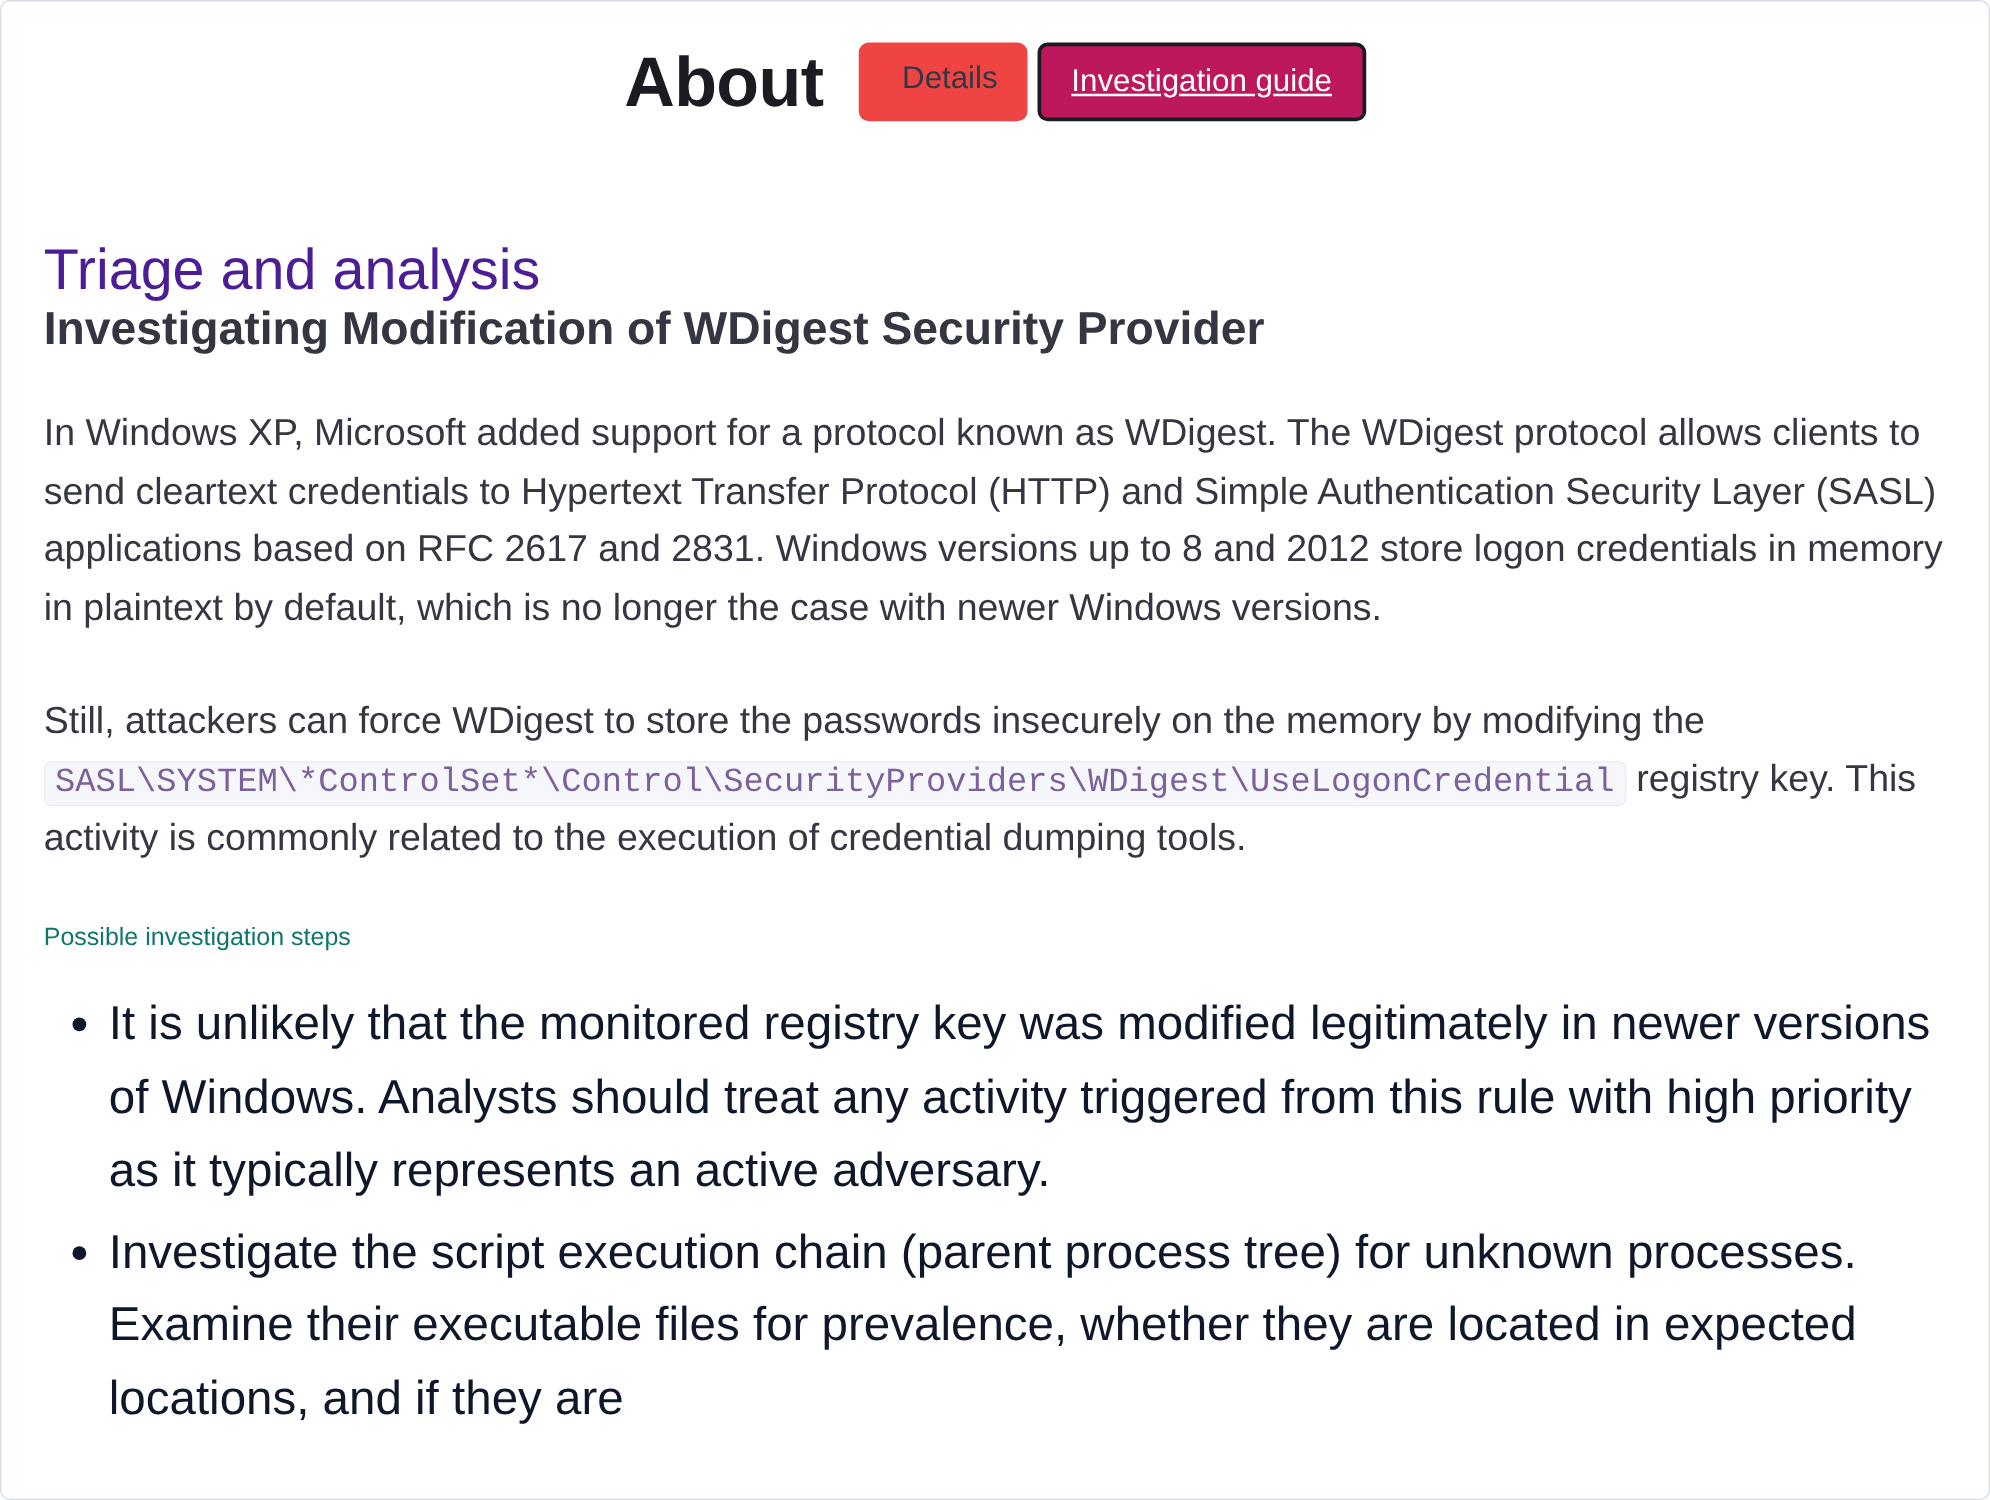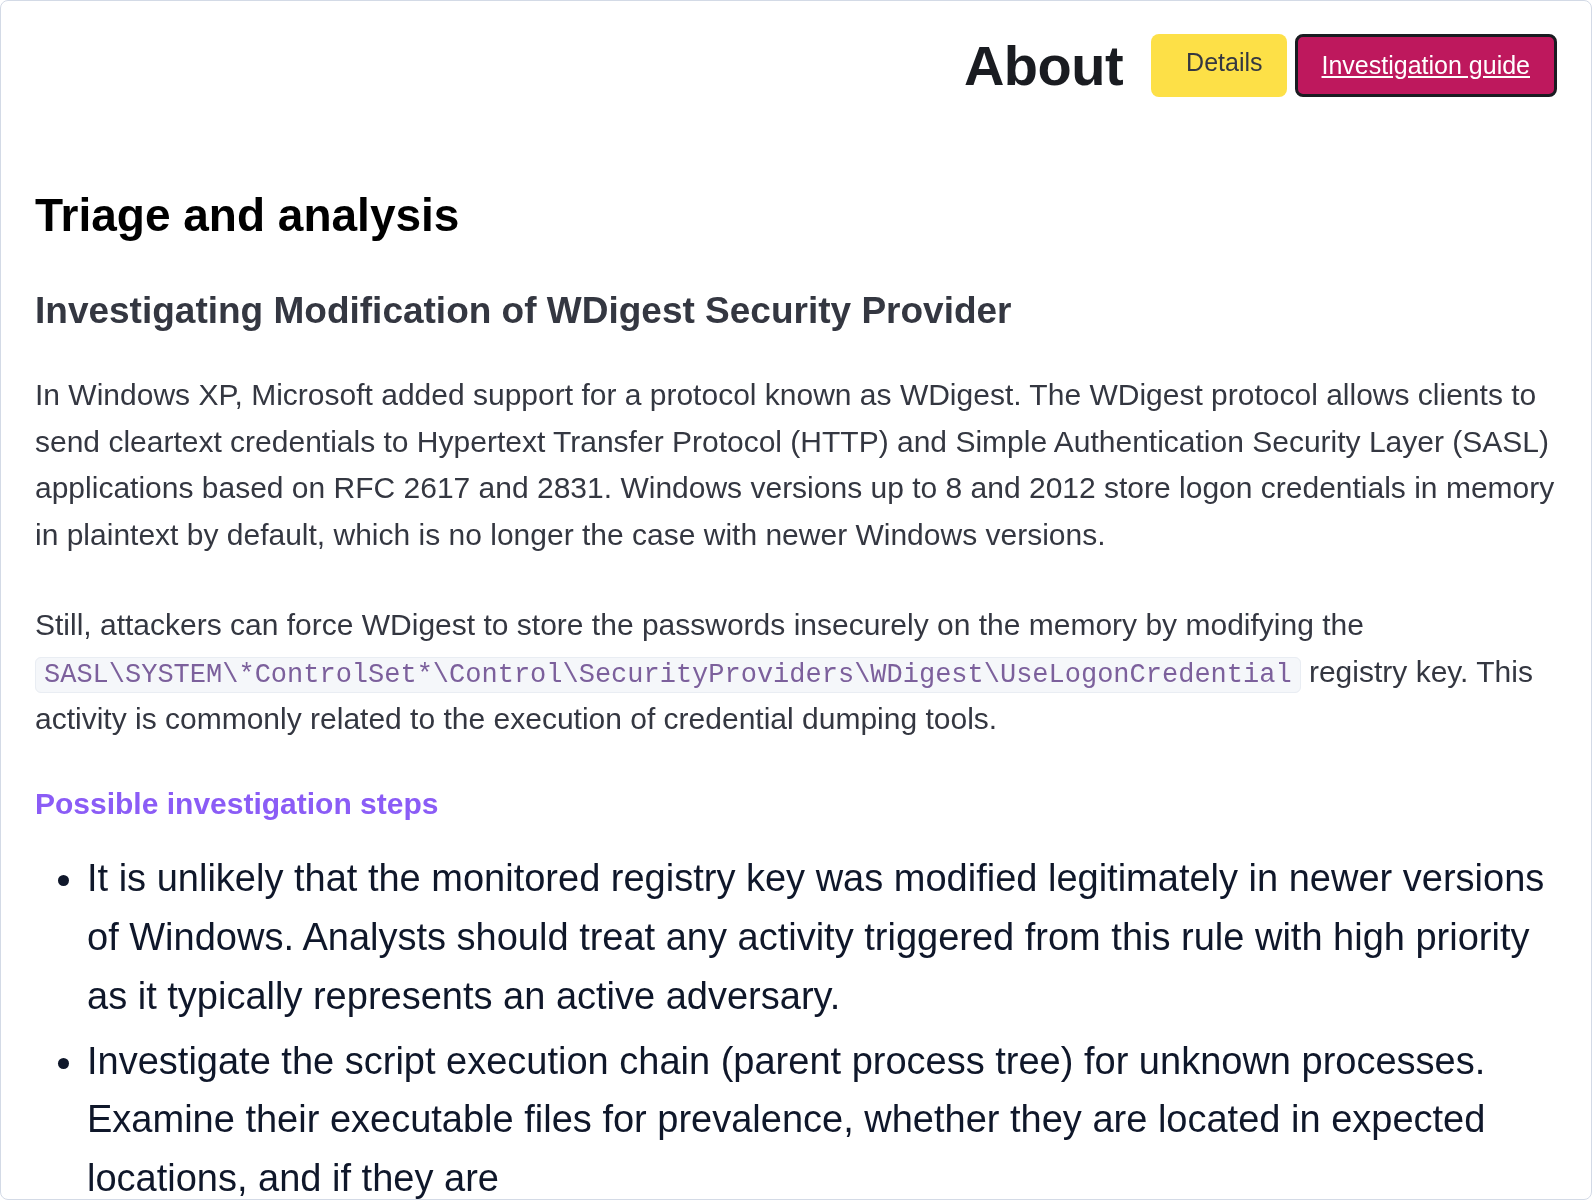--- a/index.html
+++ b/index.html
@@ -9,21 +9,21 @@
     background: #ffffff;
     color: #343741;
     border: 1px solid #d3dae6;
     border-radius: 8px;
   }
   .wrap {
     padding: 32px 34px;
   }
   .header-row {
     display: flex;
-    justify-content: flex-end;
+    justify-content: center;
     align-items: center;
     margin-bottom: 90px;
     gap: 28px;
   }
   .page-title {
     font-size: 56px;
     font-weight: 700;
     color: #1a1c21;
     letter-spacing: -0.5px;
   }
@@ -33,35 +33,34 @@
   }
   .tab {
     font-size: 25px;
     font-weight: 500;
     padding: 14px 24px;
     border-radius: 8px;
     cursor: pointer;
     color: #343741;
   }
   .tab-inactive {
-    background: #fde047;
+    background: #ef4444;
     padding-left: 35px;
   }
   .tab-active {
     background: #be185d;
     color: #ffffff;
     text-decoration: underline;
     border: 3px solid #1a1c21;
     margin-left: 8px;
   }
   .section-title {
     font-size: 46px;
-    font-weight: 700;
-    color: #000000;
-    margin-bottom: 48px;
+    font-weight: 400;
+    color: #4c1d95;
   }
   .subsection-title {
     font-size: 37px;
     font-weight: 700;
     color: #343741;
     margin-bottom: 40px;
   }
   .body-text {
     font-size: 30px;
     line-height: 1.55;
@@ -72,23 +71,23 @@
     font-family: "SFMono-Regular", Consolas, "Liberation Mono", Menlo, monospace;
     font-size: 27px;
     color: #7c609c;
     background: #f5f7fa;
     border: 1px solid #e9edf3;
     border-radius: 6px;
     padding: 2px 8px;
     white-space: nowrap;
   }
   .steps-title {
-    font-size: 30px;
-    font-weight: 700;
-    color: #8b5cf6;
+    font-size: 20px;
+    font-weight: 400;
+    color: #0f766e;
     margin-bottom: 28px;
   }
   ul.steps {
     list-style: disc;
     padding-left: 52px;
   }
   ul.steps li {
     font-size: 38px;
     line-height: 1.55;
     color: #0f172a;

